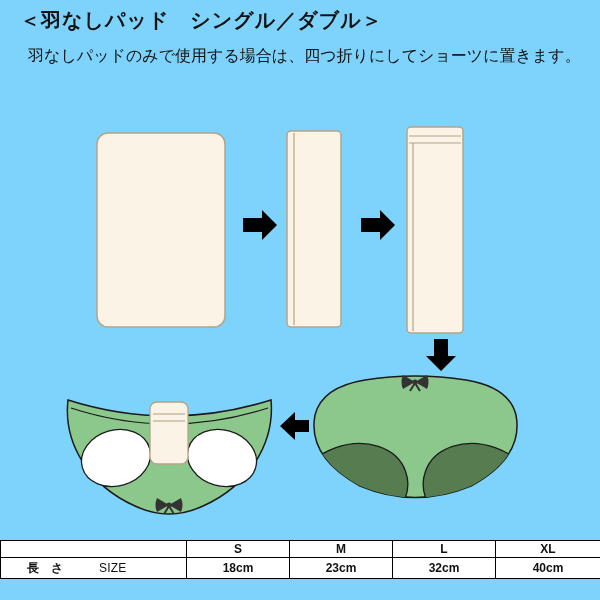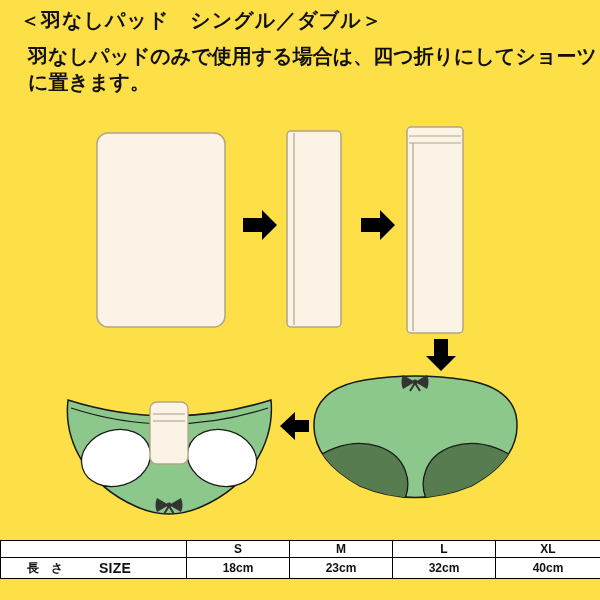--- a/index.html
+++ b/index.html
@@ -1,39 +1,39 @@
 <!DOCTYPE html>
 <html><head>
 <meta charset="utf-8">
 <style>
   html,body{margin:0;padding:0;background:#fff;}
   .page{
-    position:relative;width:600px;height:600px;background:#fde047;overflow:hidden;
+    position:relative;width:600px;height:600px;background:#7dd3fc;overflow:hidden;
     font-family:"Liberation Sans","DejaVu Sans",sans-serif;color:#111;
   }
   .title{
     margin:0;padding:7px 0 0 20px;font-size:20px;font-weight:700;letter-spacing:1px;
   }
   .instructions{margin:9px 0 0 28px;}
-  .instructions p{margin:0;font-size:20px;line-height:26px;font-weight:700;}
+  .instructions p{margin:0;font-size:16px;line-height:26px;font-weight:400;}
   .diagram{position:absolute;top:122px;left:0;}
   .size-table{
     position:absolute;top:540px;left:0;width:600px;
     border-collapse:collapse;table-layout:fixed;
   }
   .size-table td{
     border:1px solid #000;text-align:center;vertical-align:middle;
     font-size:12px;font-weight:700;padding:0;background:#fff;
   }
   .size-table tr.hdr td{height:16px;}
   .size-table tr.datarow td{height:20px;}
   .label-cell{text-align:left !important;}
   .label-inner{display:flex;align-items:center;}
   .label-jp{display:inline-block;margin-left:26px;width:72px;font-size:12px;font-weight:700;font-family:Liberation Mono, monospace;}
-  .label-en{font-size:14px;font-weight:700;letter-spacing:0.2px;}
+  .label-en{font-size:12px;font-weight:400;letter-spacing:0.2px;}
 </style>
 </head>
 <body>
 
 <div class="page">
 
   <h1 class="title">＜羽なしパッド　シングル／ダブル＞</h1>
 
   <div class="instructions">
     <p>羽なしパッドのみで使用する場合は、四つ折りにしてショーツに置きます。</p>

